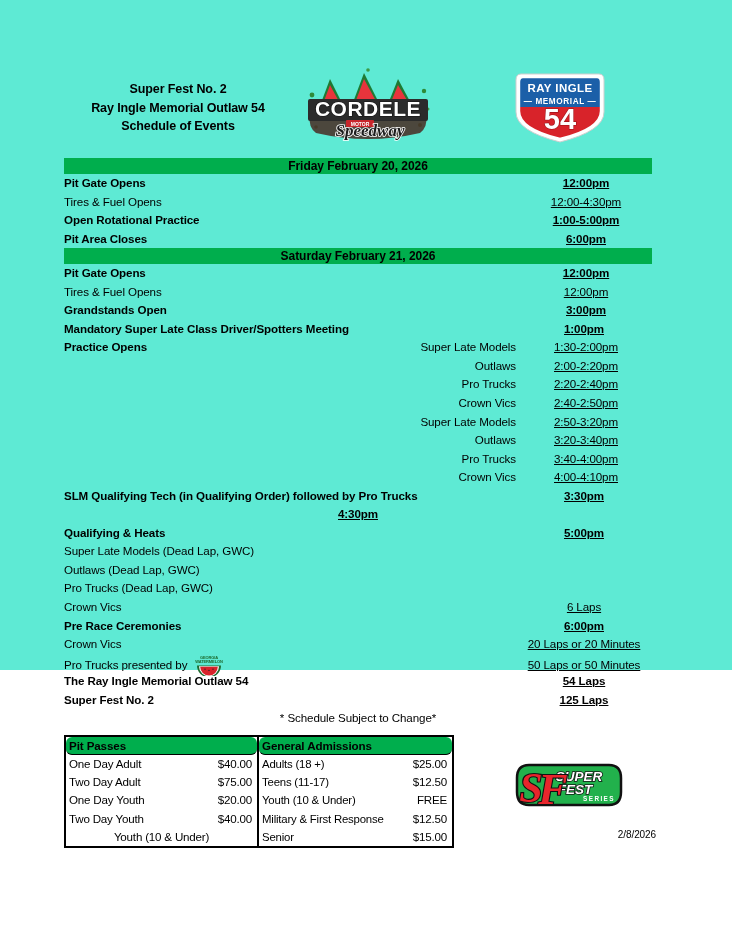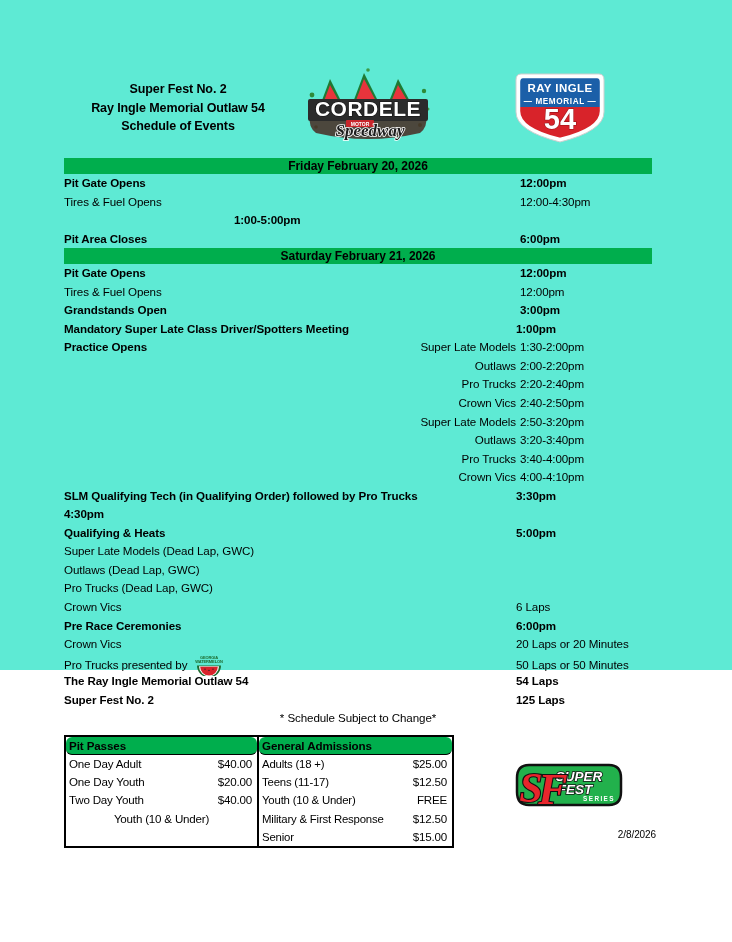--- a/index.html
+++ b/index.html
@@ -97,21 +97,22 @@
     text-align: left;
     overflow: visible;
   }
   .c-class {
     flex: 0 0 166px;
     text-align: right;
     padding-right: 4px;
   }
   .c-time {
     flex: 1 1 auto;
-    text-align: left;
+    text-align: center;
+    text-decoration: underline;
   }
   .row-wide .c-label { flex: 0 0 452px; }
 
   .note {
     width: 588px;
     text-align: center;
     font-size: 11.6px;
     line-height: 18.55px;
     height: 19px;
     letter-spacing: -0.1px;
@@ -286,20 +287,21 @@
       <span class="c-label">Pit Gate Opens</span>
       <span class="c-class"></span>
       <span class="c-time">12:00pm</span>
     </div>
     <div class="row">
       <span class="c-label">Tires &amp; Fuel Opens</span>
       <span class="c-class"></span>
       <span class="c-time">12:00-4:30pm</span>
     </div>
     <div class="row bold">
+      <span class="c-label">Open Rotational Practice</span>
       <span class="c-class"></span>
       <span class="c-time">1:00-5:00pm</span>
     </div>
     <div class="row bold">
       <span class="c-label">Pit Area Closes</span>
       <span class="c-class"></span>
       <span class="c-time">6:00pm</span>
     </div>
 
     <div class="day-bar">Saturday February 21, 2026</div>
@@ -433,20 +435,24 @@
   <div class="price-wrap">
 
     <div class="price-col left">
       <div class="price-head">Pit Passes</div>
 
       <div class="price-row">
         <span class="pname">One Day Adult</span>
         <span class="pval">$40.00</span>
       </div>
       <div class="price-row">
+        <span class="pname">Two Day Adult</span>
+        <span class="pval">$75.00</span>
+      </div>
+      <div class="price-row">
         <span class="pname">One Day Youth</span>
         <span class="pval">$20.00</span>
       </div>
       <div class="price-row">
         <span class="pname">Two Day Youth</span>
         <span class="pval">$40.00</span>
       </div>
       <div class="price-row span-row">
         <span class="pname">Youth (10 &amp; Under)</span>
       </div>

